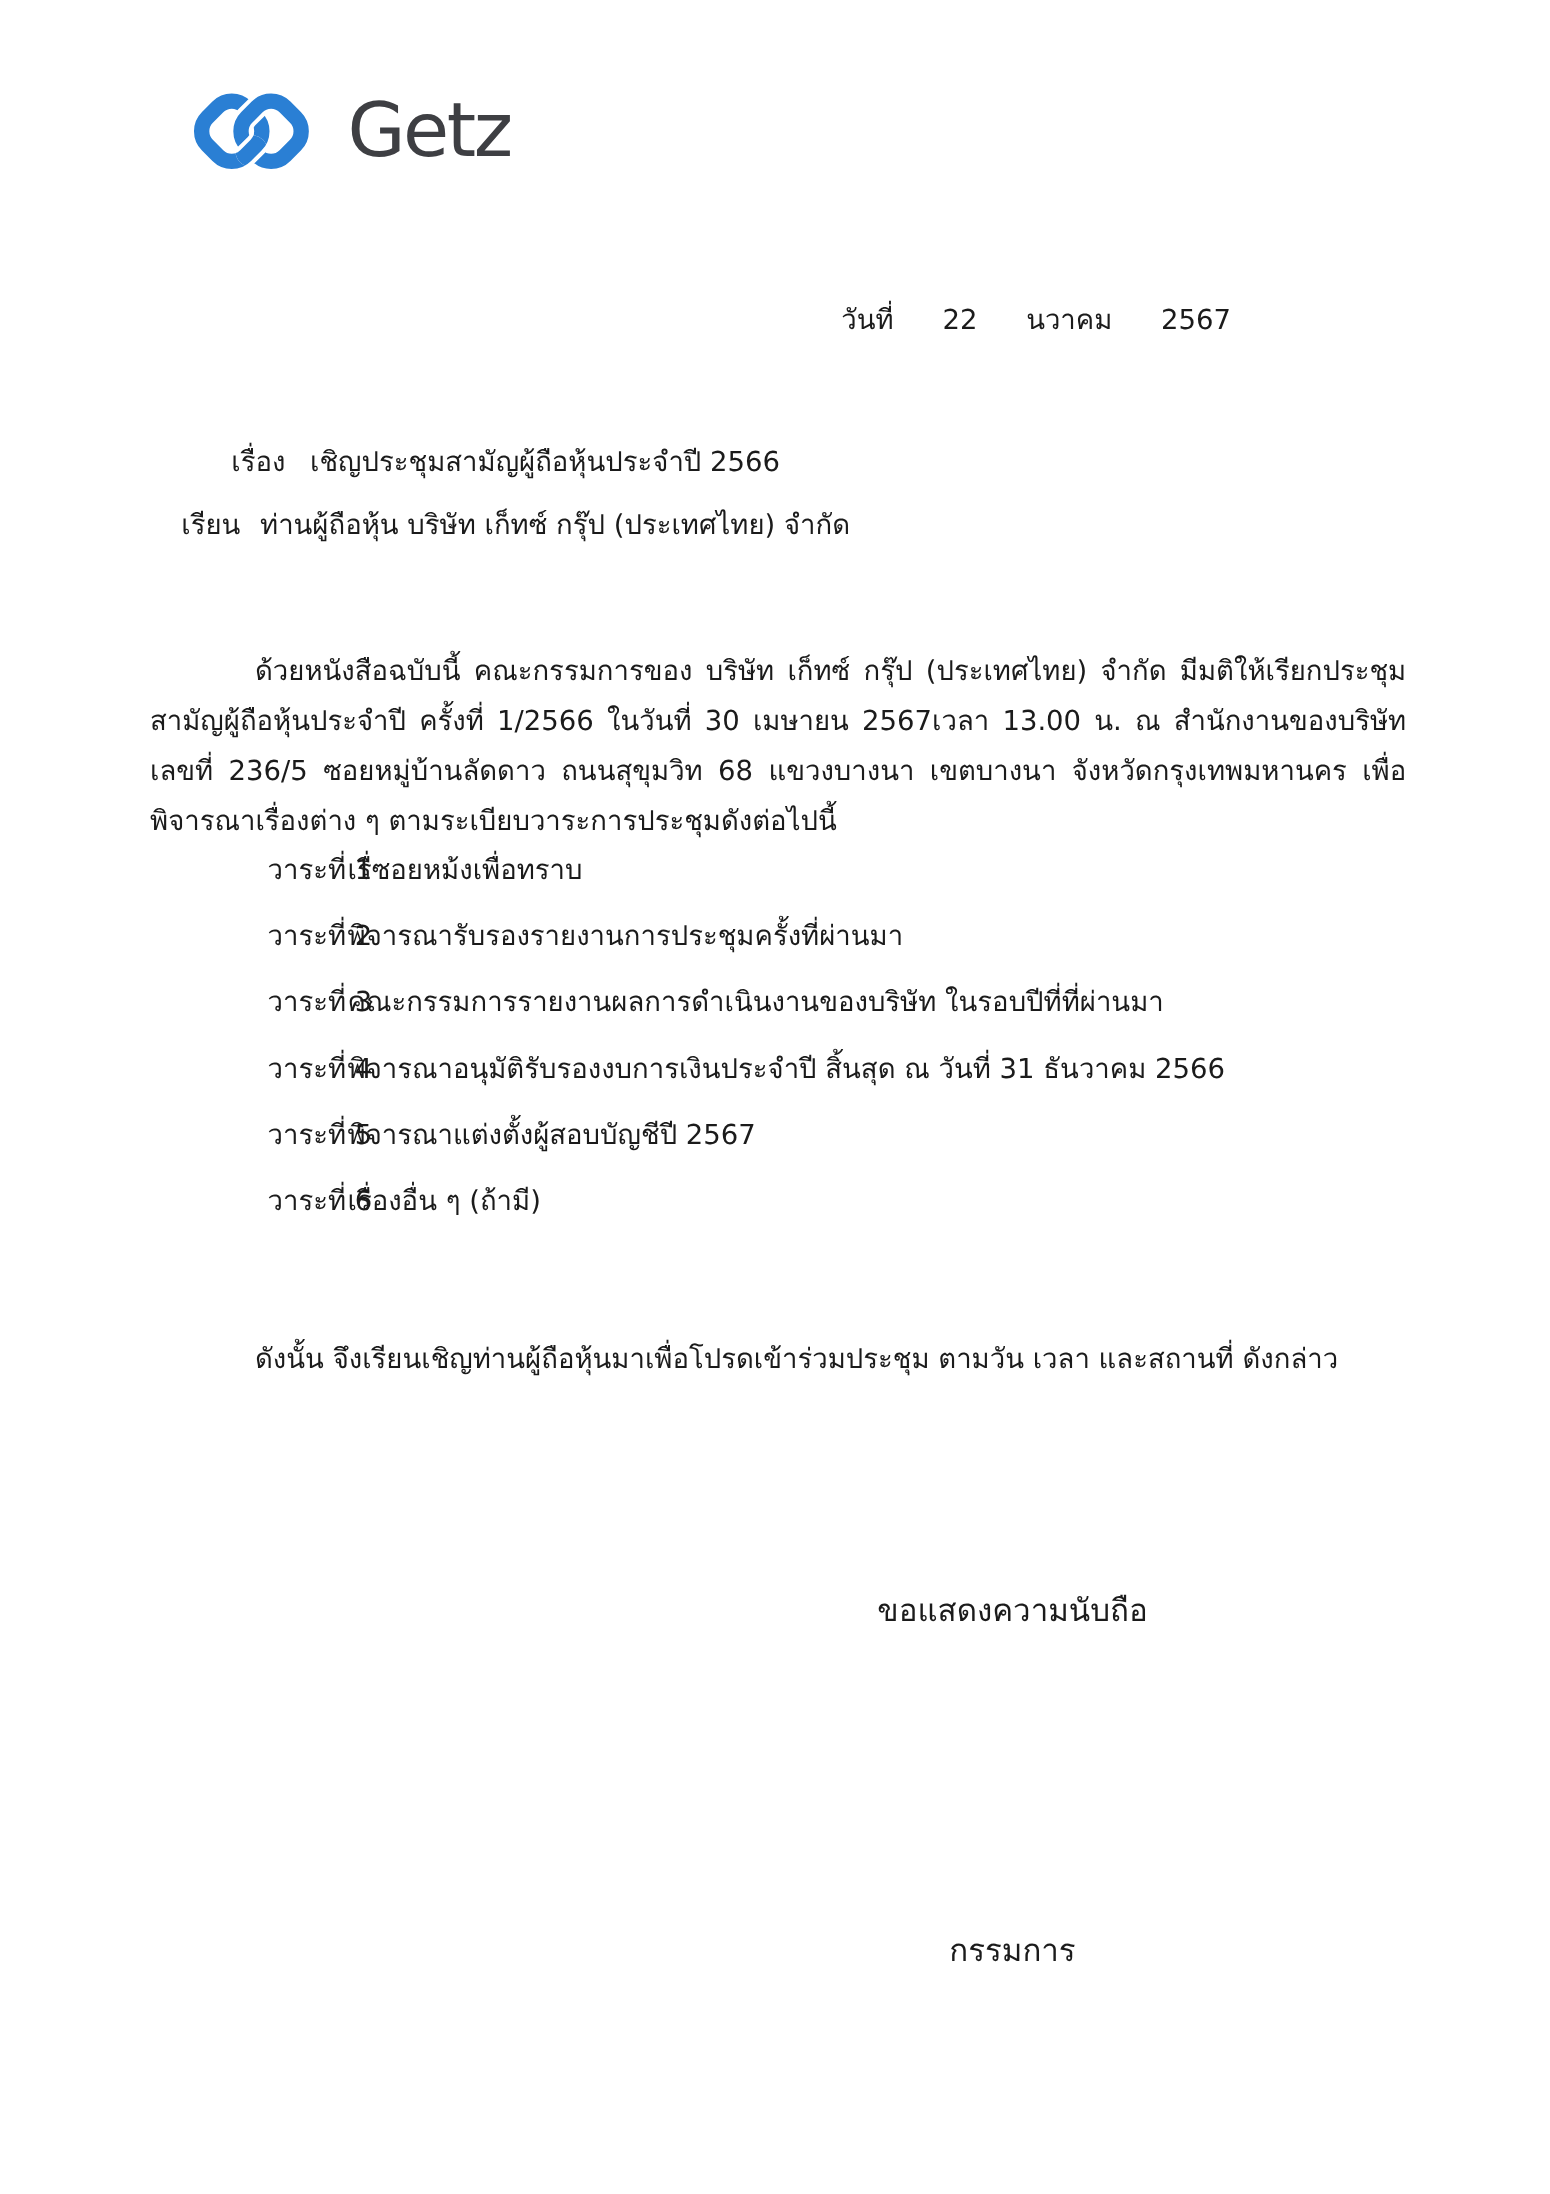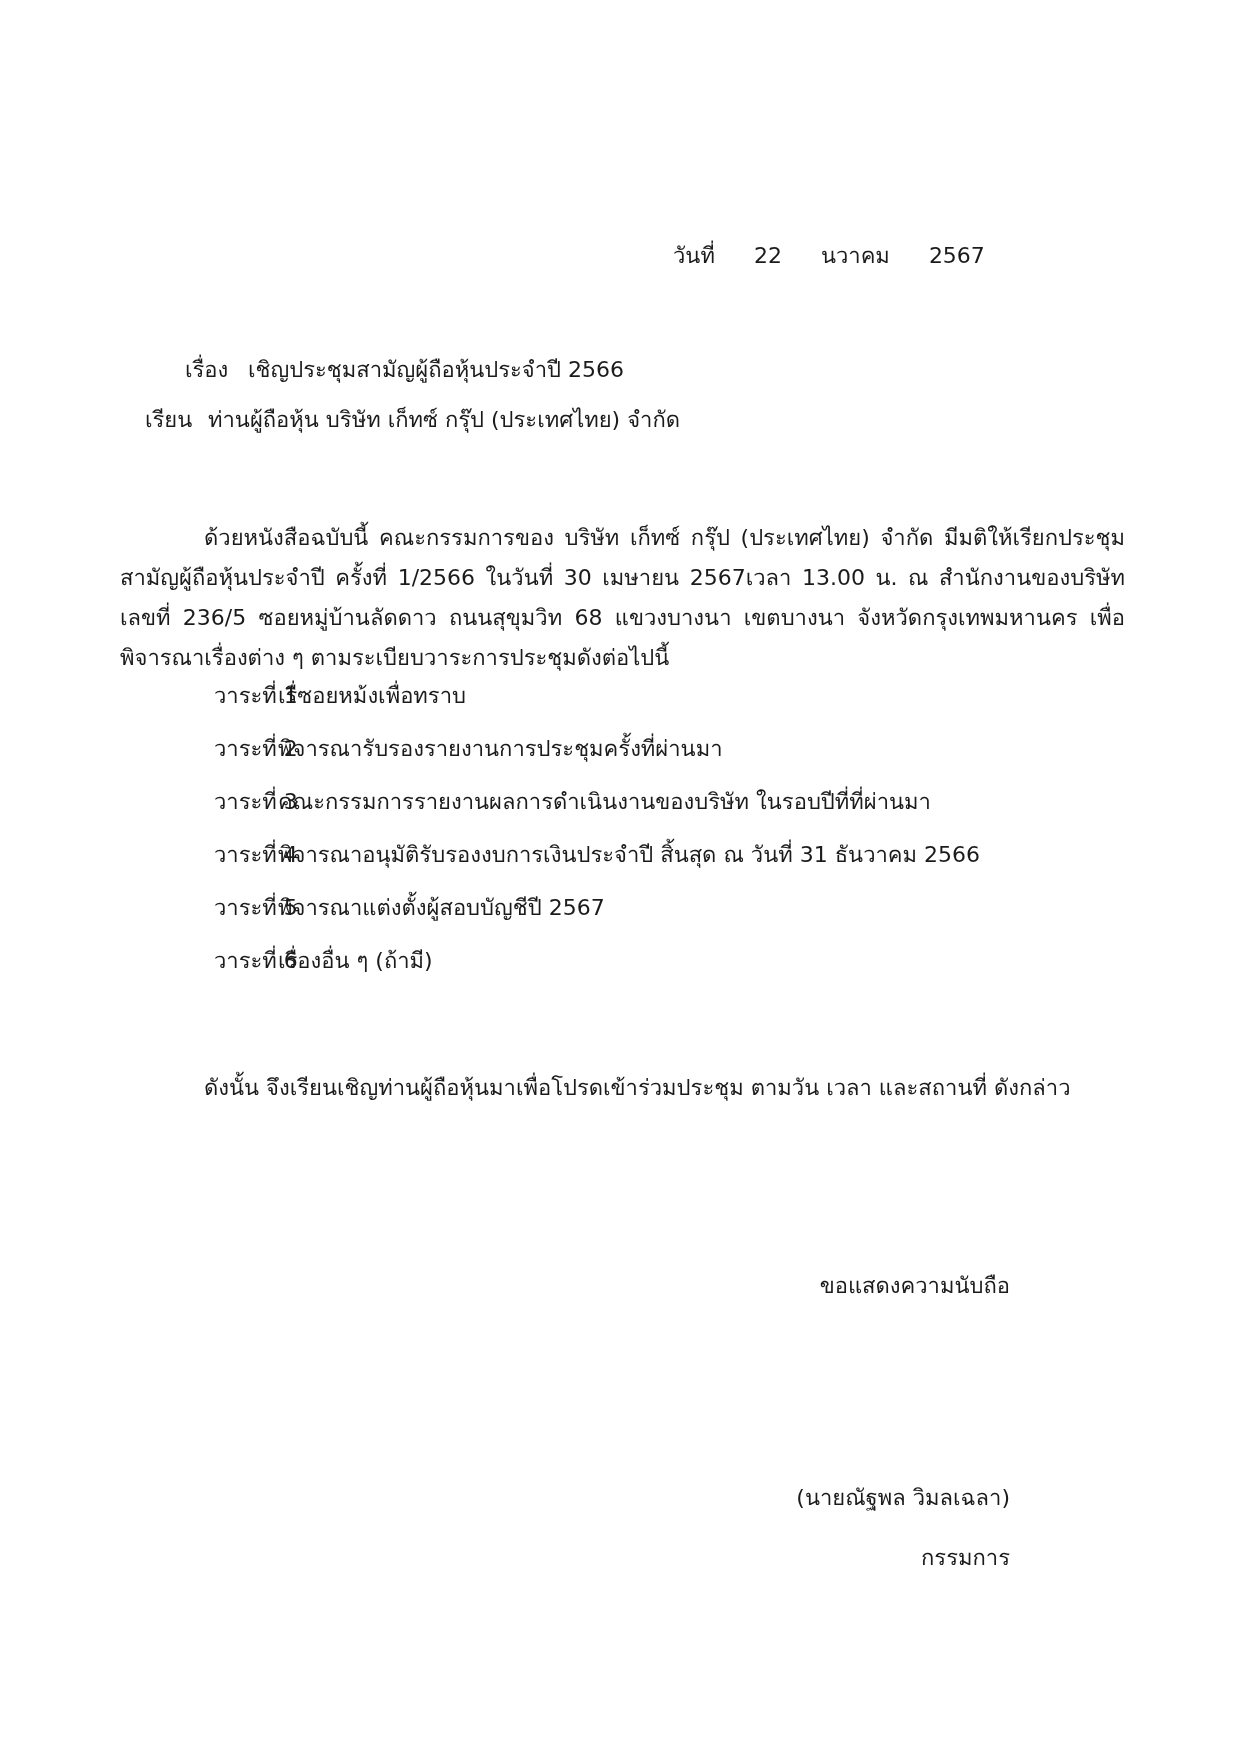--- a/index.html
+++ b/index.html
@@ -94,33 +94,53 @@
     font-size: 22px;
     line-height: 40px;
     text-indent: 84px;
   }
 
   
   .closing-phrase, .signer-name, .signer-title {
     position: absolute;
     left: 610px;
     width: 400px;
-    text-align: right;
-    font-size: 22px;
+    text-align: center;
+    font-size: 25px;
     white-space: nowrap;
   }
   .closing-phrase { top: 1268px; }
   .signer-name { top: 1480px; }
   .signer-title { top: 1540px; }
 </style>
 </head>
 <body>
 
 <div class="page">
 
+  <div class="logo">
+    <svg class="logo-mark" viewBox="0 0 120 80" xmlns="http://www.w3.org/2000/svg" aria-hidden="true">
+      <defs>
+        <clipPath id="bottom-cross">
+          <circle cx="52" cy="56" r="13"></circle>
+        </clipPath>
+      </defs>
+
+      <rect x="14" y="18" width="44" height="44" rx="16" transform="rotate(45 36 40)" fill="none" stroke="#2a7fd4" stroke-width="12.5"></rect>
+
+      <rect x="46" y="18" width="44" height="44" rx="16" transform="rotate(45 68 40)" fill="none" stroke="#ffffff" stroke-width="19"></rect>
+      <rect x="46" y="18" width="44" height="44" rx="16" transform="rotate(45 68 40)" fill="none" stroke="#2a7fd4" stroke-width="12.5"></rect>
+
+      <g clip-path="url(#bottom-cross)">
+        <rect x="14" y="18" width="44" height="44" rx="16" transform="rotate(45 36 40)" fill="none" stroke="#ffffff" stroke-width="19"></rect>
+        <rect x="14" y="18" width="44" height="44" rx="16" transform="rotate(45 36 40)" fill="none" stroke="#2a7fd4" stroke-width="12.5"></rect>
+      </g>
+    </svg>
+    <span class="brand">Getz</span>
+  </div>
 
   <div class="date-line">
     <span>วันที่</span>
     <span class="gap">22</span>
     <span class="gap">นวาคม</span>
     <span class="gap">2567</span>
   </div>
 
   <div class="meta-row subject-row">
     <span class="meta-label">เรื่อง</span>
@@ -157,16 +177,15 @@
     </div>
     <div class="agenda-row agenda-6">
       <span class="agenda-label">วาระที่ 6</span>
       <span>เรื่องอื่น ๆ (ถ้ามี)</span>
     </div>
   </div>
 
   <p class="closing-par">ดังนั้น จึงเรียนเชิญท่านผู้ถือหุ้นมาเพื่อโปรดเข้าร่วมประชุม ตามวัน เวลา และสถานที่ ดังกล่าว</p>
 
   <div class="closing-phrase">ขอแสดงความนับถือ</div>
-  <div class="signer-name">(นายณัฐพล วิมลเฉลา)</div>
   <div class="signer-title">กรรมการ</div>
 
 </div>
 
 </body></html>

